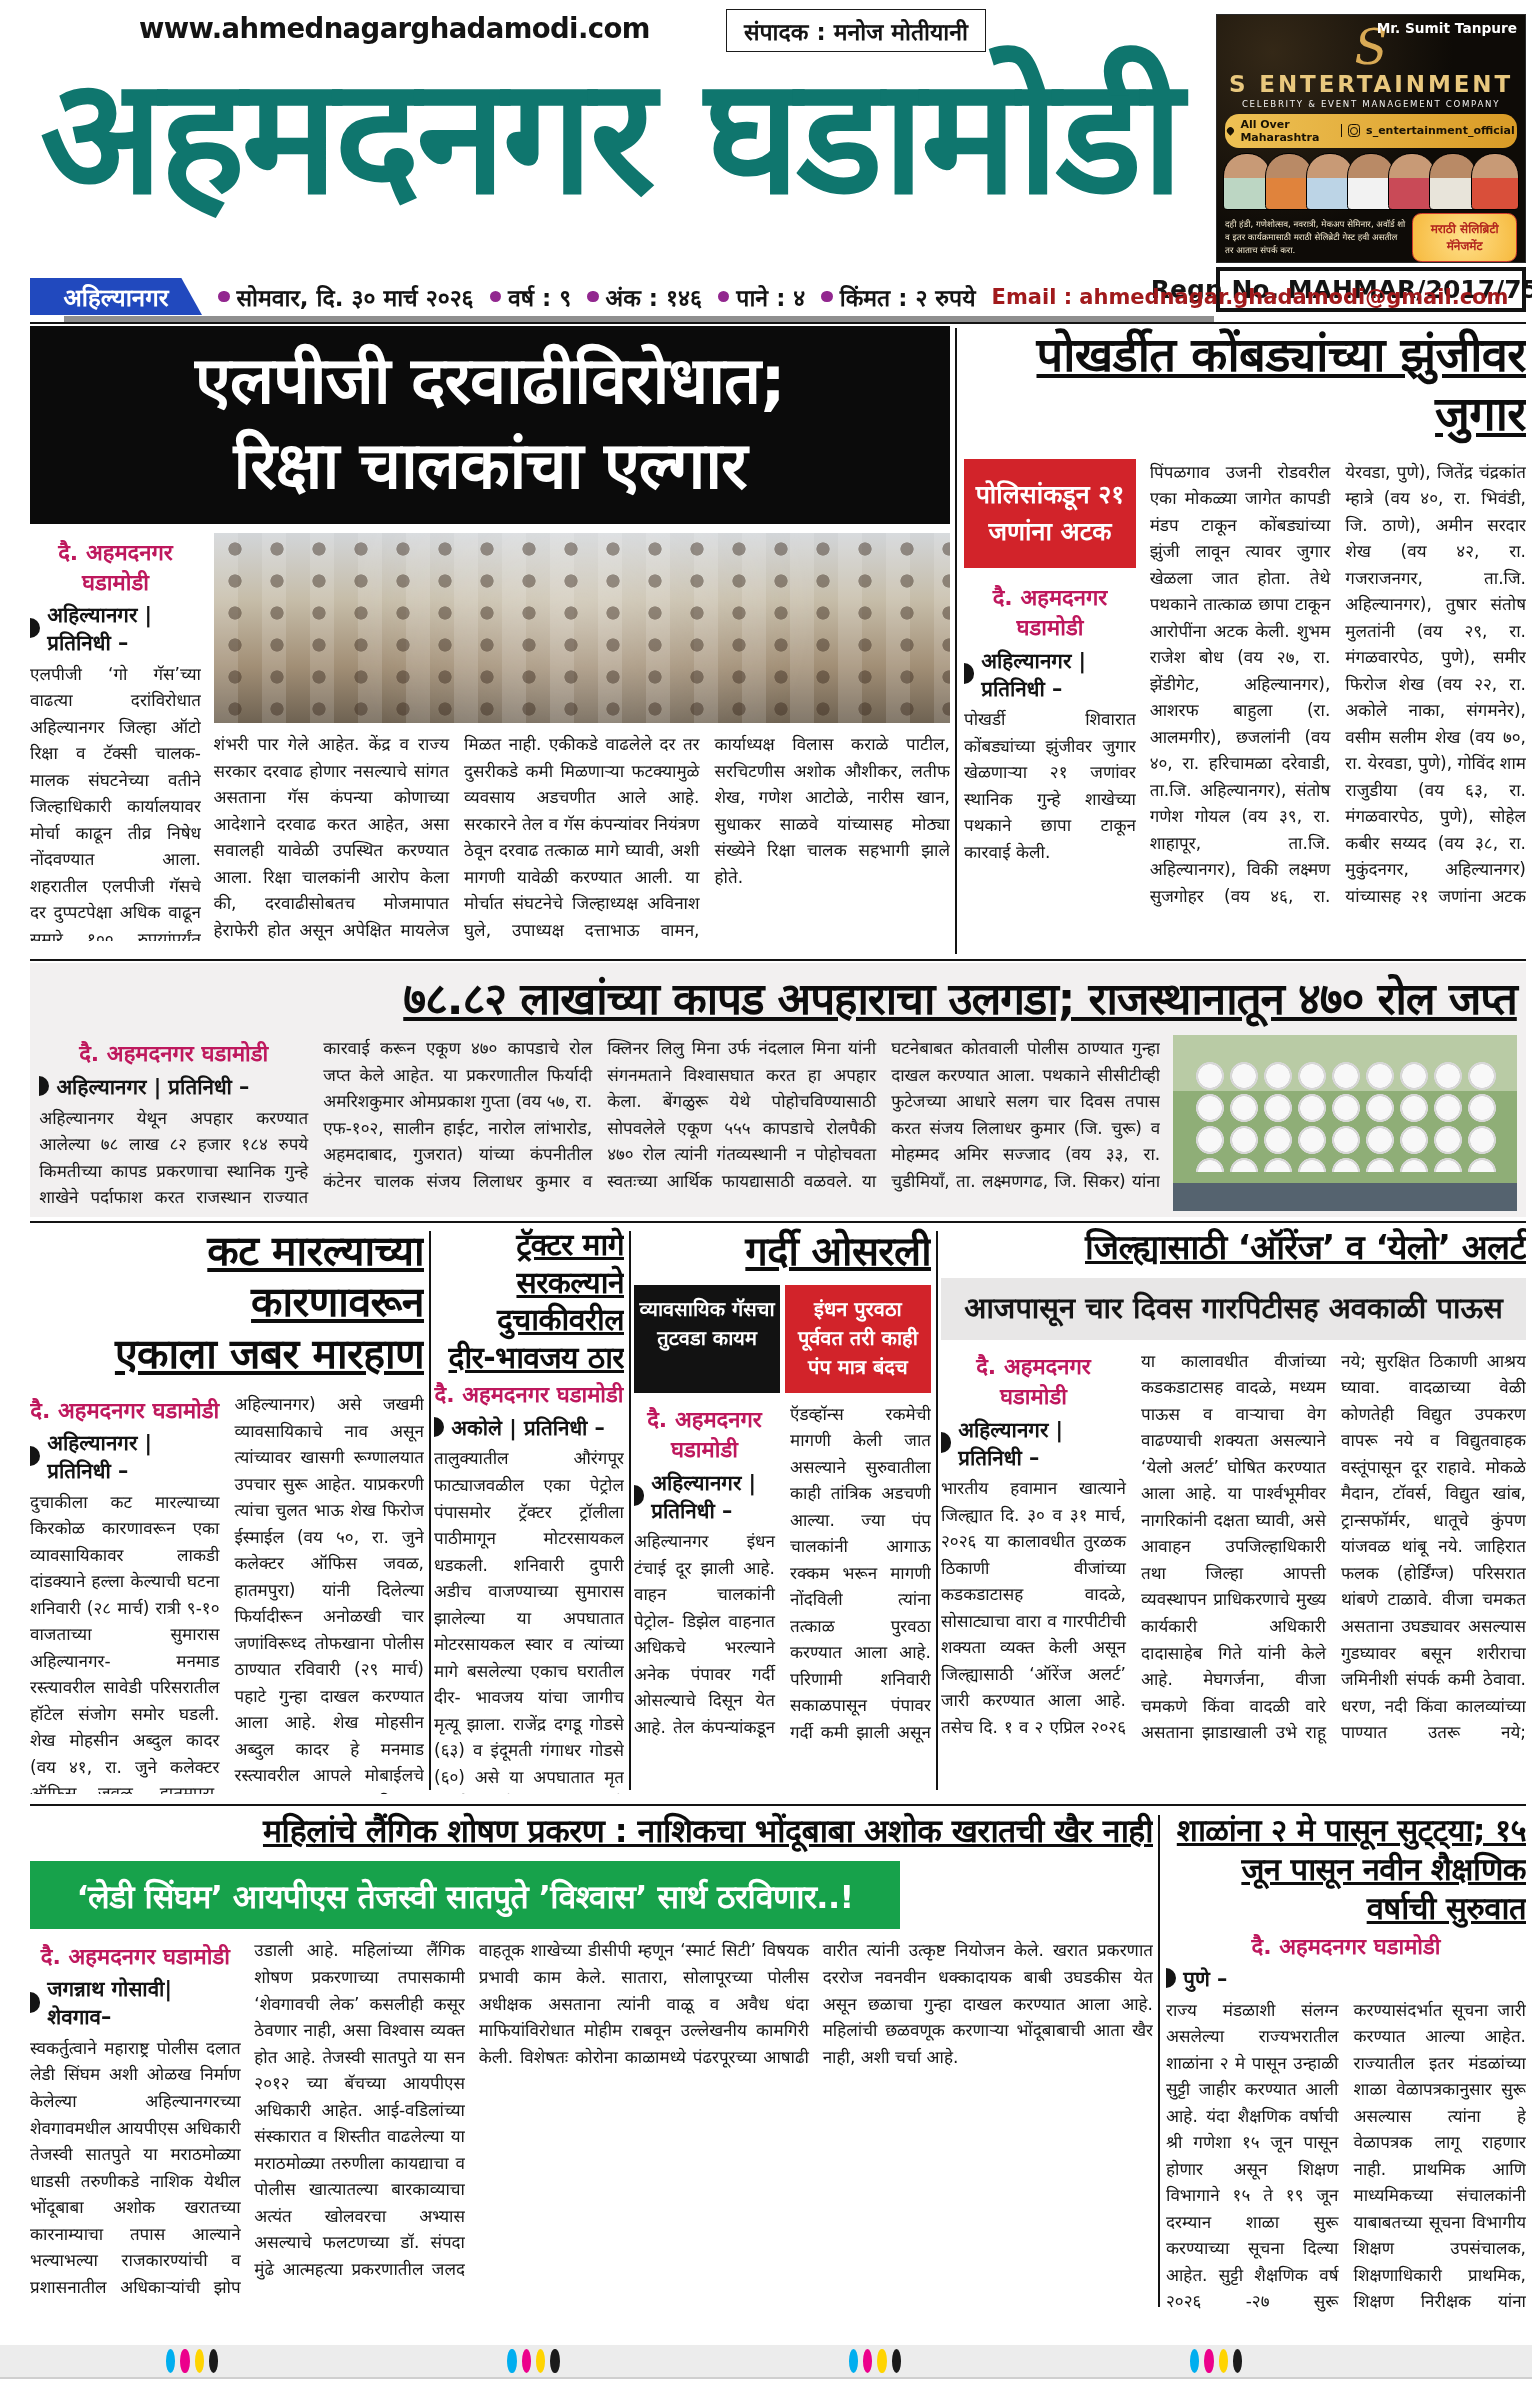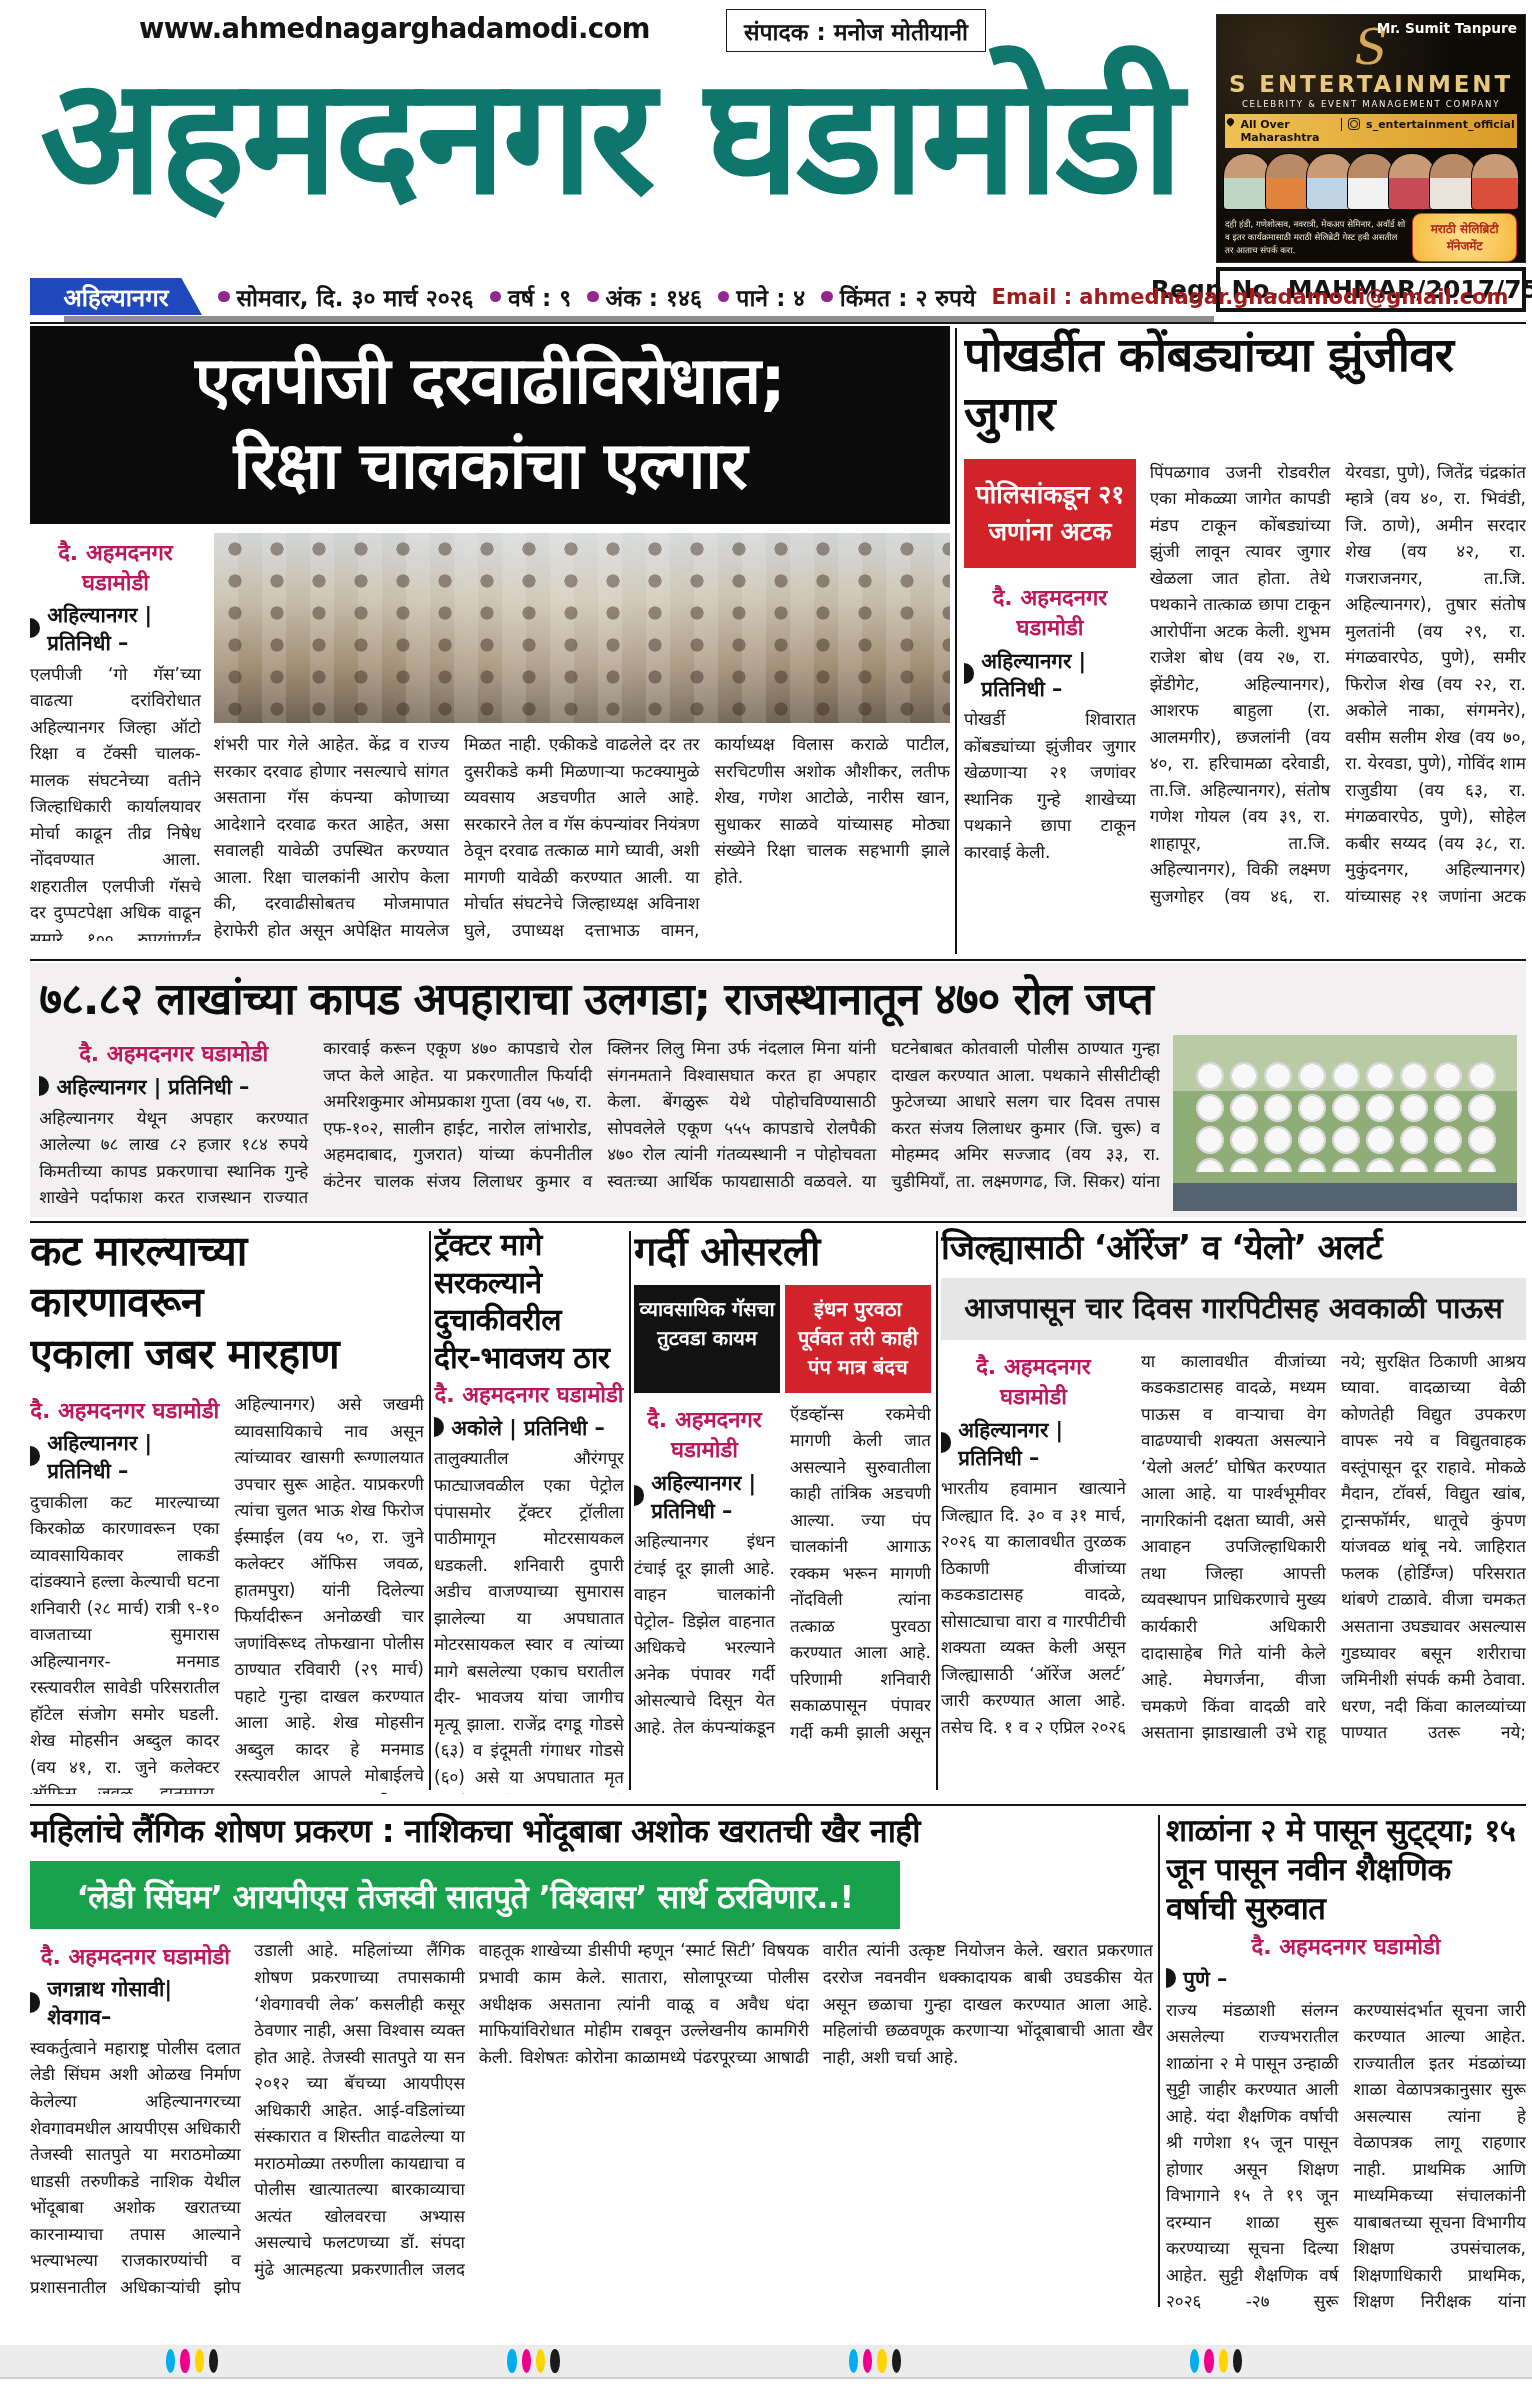--- a/index.html
+++ b/index.html
@@ -28,21 +28,21 @@
   
   .ad{left:1216px;top:13.7px;width:310px;height:249px;box-sizing:border-box;padding:5.7px 8px;
       background:radial-gradient(circle at 18% 15%,#342817 0%,#0e0b07 55%);border:1.1px solid #2a2a2a;
       color:#f5e7c0;overflow:hidden;}
   .ad-owner{position:absolute;top:5.7px;right:8px;font-size:13.7px;font-weight:700;color:#fff;}
   .ad-logo{text-align:center;font-size:48px;line-height:1;color:#d9aa55;
            font-family:"DejaVu Serif","Liberation Serif",serif;font-style:italic;margin-top:2.3px;}
   .ad-brand{text-align:center;font-size:23px;font-weight:800;letter-spacing:2.9px;color:#e9c87e;}
   .ad-tagline{text-align:center;font-size:8.6px;letter-spacing:1.7px;color:#f2f2f2;margin-top:2.3px;}
   .ad-bar{margin-top:4.6px;background:linear-gradient(90deg,#eec154,#d99b26);color:#191204;font-weight:800;
-          font-size:11px;display:flex;align-items:flex-start;justify-content:center;gap:5.7px;padding:4px 2.3px;}
+          font-size:11px;display:flex;align-items:center;justify-content:center;gap:5.7px;padding:4px 2.3px;border-radius:14px;}
   .pin-icon{width:7.4px;height:7.4px;background:#191204;border-radius:50% 50% 50% 0;transform:rotate(-45deg);flex:none;}
   .bar-sep{width:1.1px;height:13.7px;background:#191204;flex:none;}
   .ig-icon{width:10.3px;height:10.3px;border:1.7px solid #191204;border-radius:3.4px;position:relative;flex:none;}
   .ig-icon::after{content:"";position:absolute;inset:1.1px;border:1.7px solid #191204;border-radius:50%;}
   .ad-celebs{display:flex;justify-content:center;margin-top:5.7px;height:55px;}
   .celeb{width:46px;height:55px;border-radius:23px 23px 4.6px 4.6px;margin:0 -3.4px;border:0.6px solid #000;flex:none;}
   .celeb:nth-child(1){background:linear-gradient(180deg,#c89a76 44%,#bcd6c3 44%);}
   .celeb:nth-child(2){background:linear-gradient(180deg,#b98a66 44%,#e0833c 44%);}
   .celeb:nth-child(3){background:linear-gradient(180deg,#c89a76 44%,#bcd4e6 44%);}
   .celeb:nth-child(4){background:linear-gradient(180deg,#b98a66 44%,#f2f2f2 44%);}
@@ -51,21 +51,21 @@
   .celeb:nth-child(7){background:linear-gradient(180deg,#c89a76 44%,#d94f3a 44%);}
   .ad-bottom{display:flex;gap:6.9px;margin-top:4.6px;align-items:center;}
   .ad-services{flex:1;font-size:8.6px;line-height:1.5;color:#f7edd2;}
   .ad-badge{width:96px;flex:none;background:radial-gradient(circle,#ffe08a,#f6b93d);border:1.7px solid #cf3a2c;
             border-radius:9.2px;color:#b3261e;font-weight:800;font-size:12px;text-align:center;padding:6.9px 3.4px;line-height:1.4;}
   
   .byline{color:#be185d;font-weight:800;font-size:22px;text-align:center;margin:2.3px 0 4.6px;}
   .dateline{font-weight:800;font-size:20.6px;display:flex;gap:6.9px;align-items:center;margin-bottom:4.6px;}
   .lede{width:10.3px;height:20.6px;background:#141414;border-radius:0 20.6px 20.6px 0;flex:none;}
   .btext{font-size:17px;line-height:1.56;text-align:justify;color:#161616;}
-  .hl{font-weight:800;color:#0d0d0d;text-align:left;line-height:1.25;letter-spacing:-0.6px;}
+  .hl{font-weight:800;color:#0d0d0d;text-align:right;line-height:1.25;letter-spacing:-0.6px;text-decoration:underline;}
   
   .lpg{left:30px;top:326px;width:920px;height:629px;overflow:hidden;}
   .lpg-hbox{background:#0b0b0b;color:#fff;text-align:center;font-weight:800;font-size:65px;line-height:1.32;padding:11.5px 0 15px;letter-spacing:-1.1px;}
   .lpg-flex{display:flex;gap:12.6px;margin-top:9.2px;height:408px;}
   .lpg-left{width:171px;flex:none;overflow:hidden;}
   .lpg-right{flex:1;display:flex;flex-direction:column;gap:8px;}
   .photo{position:relative;overflow:hidden;}
   .photo-lead{height:190px;background-image:
       radial-gradient(circle at 50% 40%,rgba(255,255,255,.25),transparent 60%),
       repeating-linear-gradient(90deg,rgba(255,255,255,.14) 0 24px,rgba(0,0,0,0) 24px 48px),

